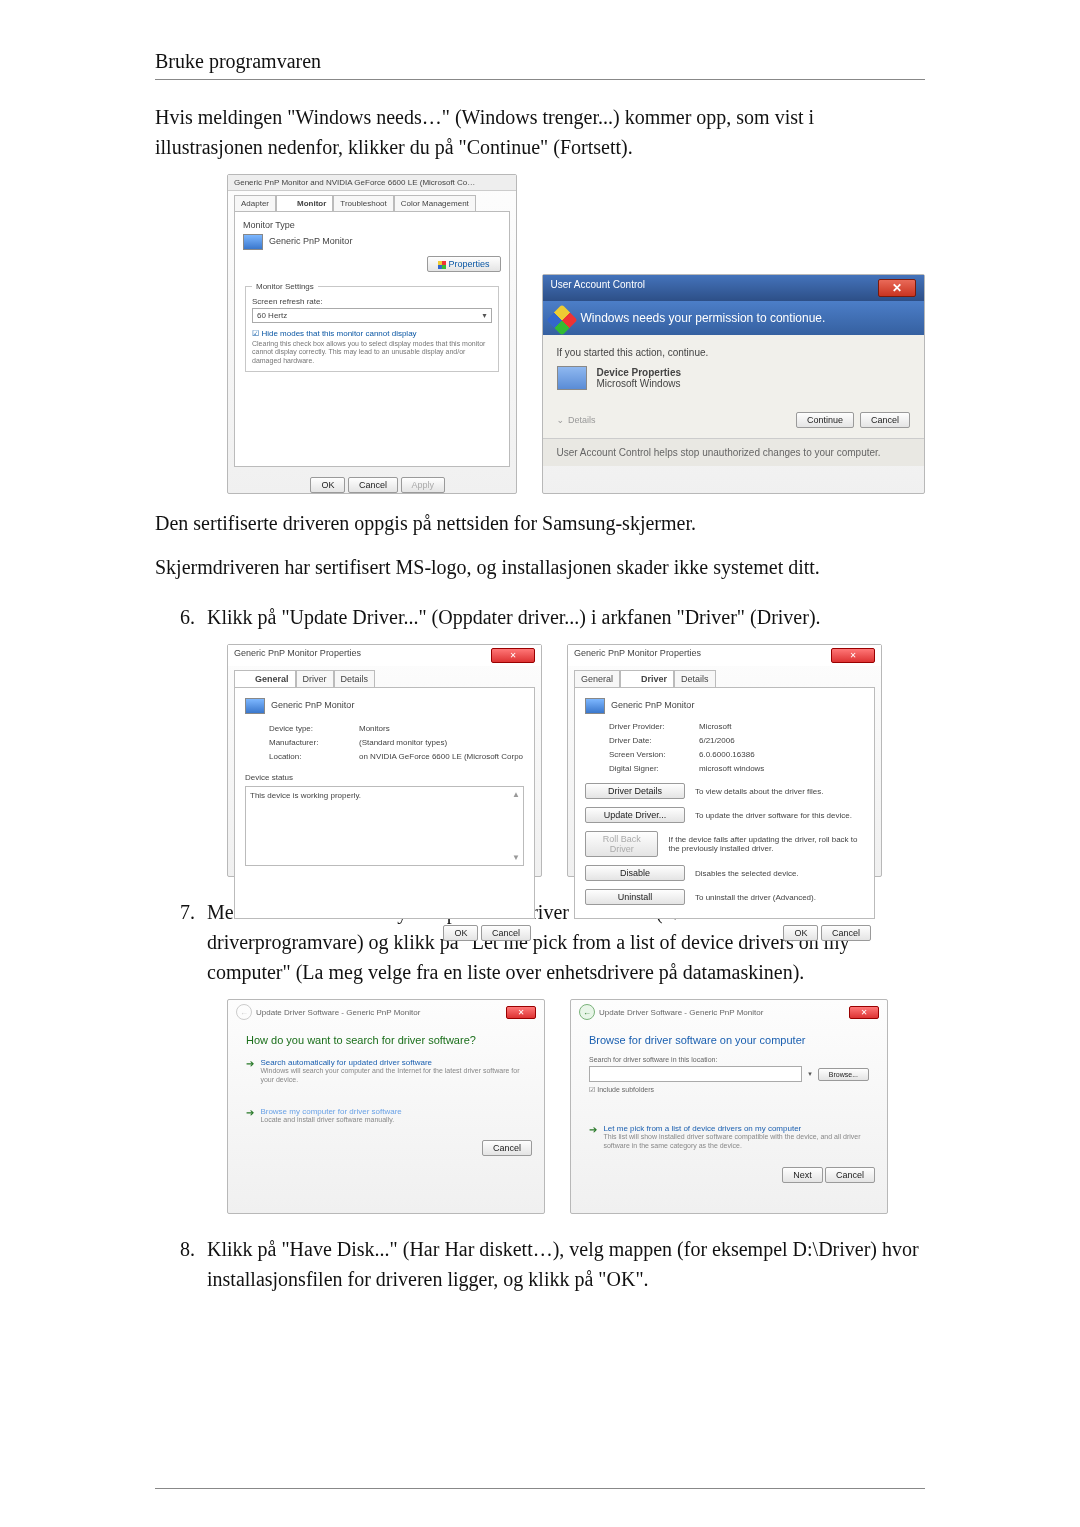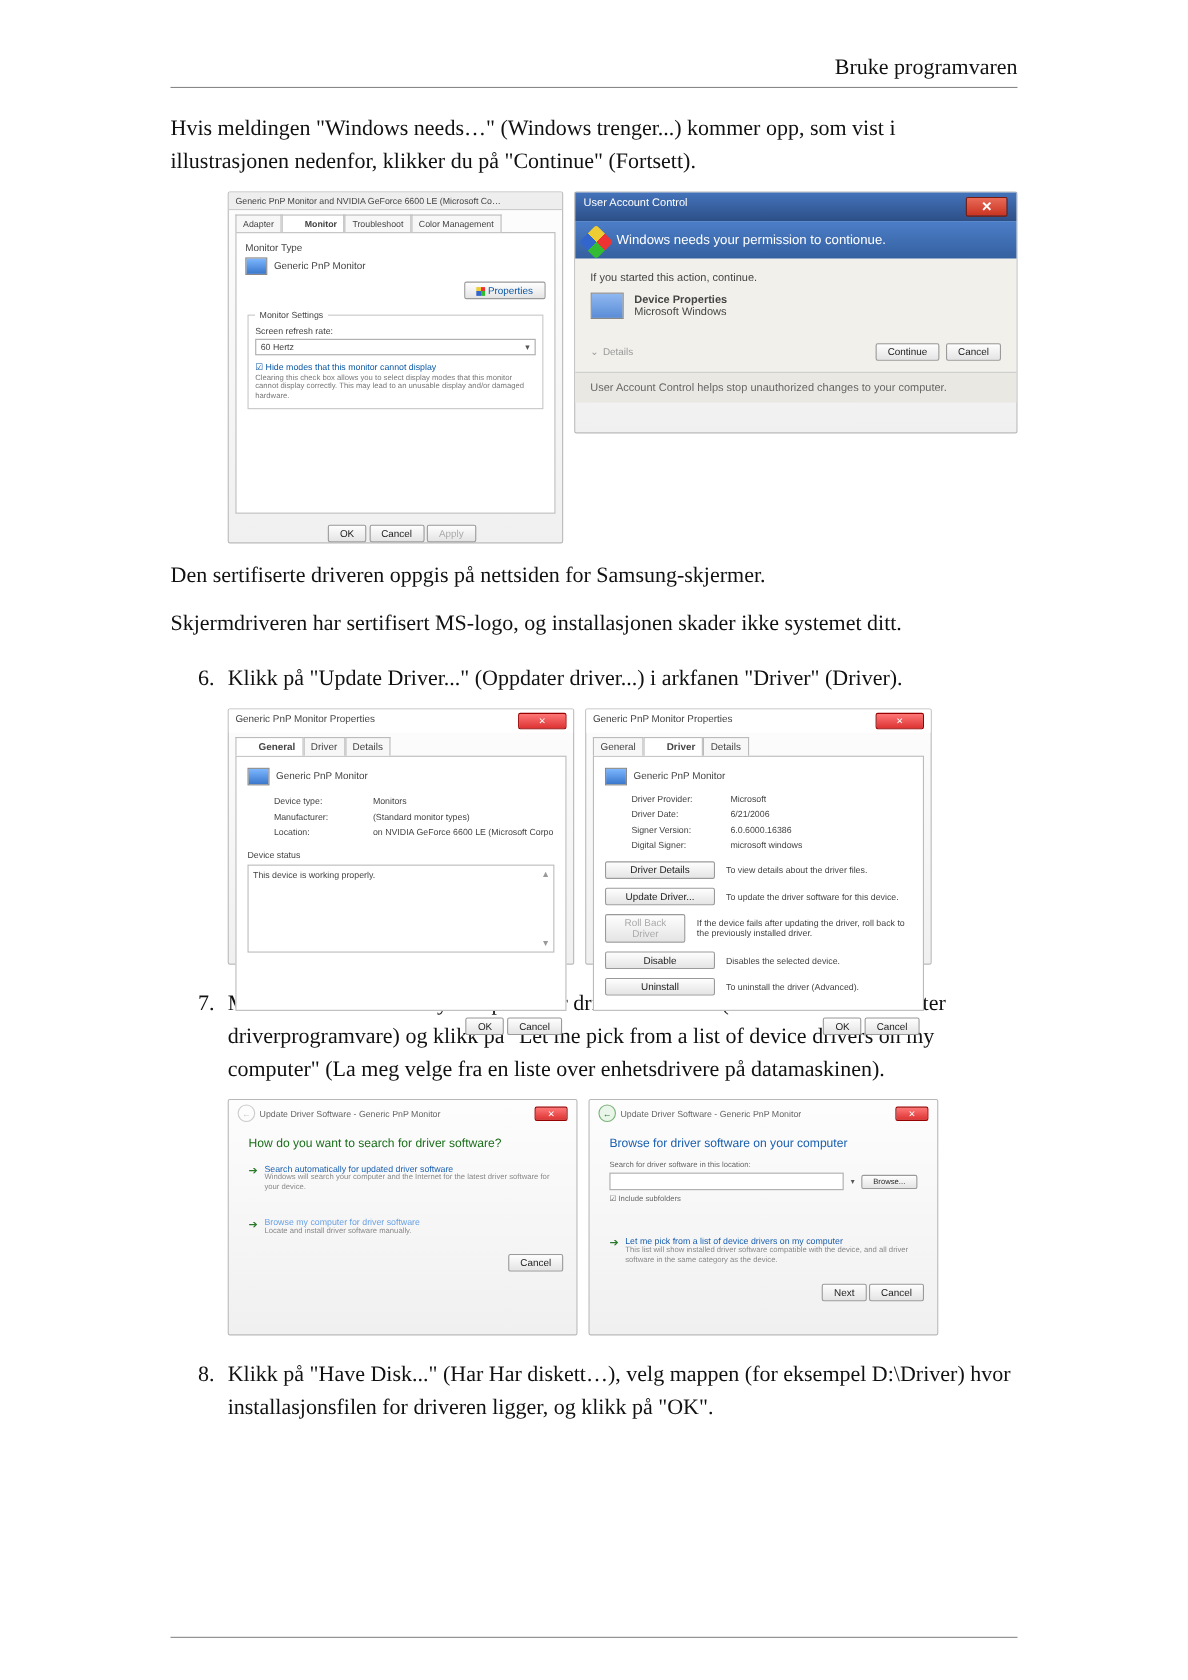--- a/index.html
+++ b/index.html
@@ -1,23 +1,23 @@
 <!DOCTYPE html>
 <html><head>
 <meta charset="utf-8">
 <style>
   html, body { margin: 0; padding: 0; background: #fff; font-family: "Times New Roman", Times, serif; color: #111; }
   .page { width: 1080px; height: 1527px; position: relative; box-sizing: border-box; padding: 50px 155px 40px; }
-  .page-header { text-align: right; font-size: 20px; margin-bottom: 6px; }
+  .page-header { text-align: left; font-size: 20px; margin-bottom: 6px; }
   .hr-top, .hr-bottom { border: none; border-top: 1px solid #888; margin: 0; }
   .body-text { font-size: 20px; line-height: 1.5; margin: 22px 0 8px; }
   .list-item { display: flex; font-size: 20px; line-height: 1.5; margin-top: 20px; }
   .list-num { width: 40px; flex: 0 0 40px; text-align: right; padding-right: 12px; }
   .list-text { flex: 1; }
-  .img-row { display: flex; gap: 10px; margin: 12px 0 10px 52px; align-items: flex-start; }
+  .img-row { display: flex; gap: 25px; margin: 12px 0 10px 72px; align-items: flex-end; }
   .shot { background: linear-gradient(#fdfdfd,#f0f0f0); border: 1px solid #b8b8b8; border-radius: 2px; box-sizing: border-box; font-family: "Segoe UI", Arial, sans-serif; color: #444; position: relative; }
   
   .shot1-left { width: 305px; height: 320px; font-size: 9px; }
   .shot1-left .titlebar { background: #eee; padding: 3px 6px; font-size: 8px; border-bottom: 1px solid #ccc; display:flex; justify-content:space-between; }
   .tabs { display: flex; gap: 0; margin-top: 4px; font-size: 8px; }
   .tab { padding: 3px 6px; border: 1px solid #bbb; border-bottom: none; background: #f7f7f7; }
   .tab.active { background: #fff; font-weight: bold; padding-left: 20px; }
   .panel { border: 1px solid #bbb; background: #fff; margin: 0 6px; padding: 8px; }
   .mon-icon { width: 18px; height: 14px; background: linear-gradient(#7db7ff,#3a77cc); display: inline-block; vertical-align: middle; border: 1px solid #888; margin-right: 6px; }
   .btn-xp { display: inline-block; padding: 2px 10px; border: 1px solid #9a9a9a; background: linear-gradient(#fefefe,#e4e4e4); border-radius: 2px; font-size: 9px; color: #222; }
@@ -204,21 +204,21 @@
         <div style="padding-left:24px; margin-top:8px;">
           <div class="kv">
               <span class="k">Driver Provider:</span>
               <span>Microsoft</span>
             </div>
           <div class="kv">
               <span class="k">Driver Date:</span>
               <span>6/21/2006</span>
             </div>
           <div class="kv">
-              <span class="k">Signer Version:</span>
+              <span class="k">Screen Version:</span>
               <span>6.0.6000.16386</span>
             </div>
           <div class="kv">
               <span class="k">Digital Signer:</span>
               <span>microsoft windows</span>
             </div>
         </div>
         <div class="btn-stack" style="margin-top:10px;">
           <div class="drv-row">
               <span class="btn-xp">Driver Details</span>

